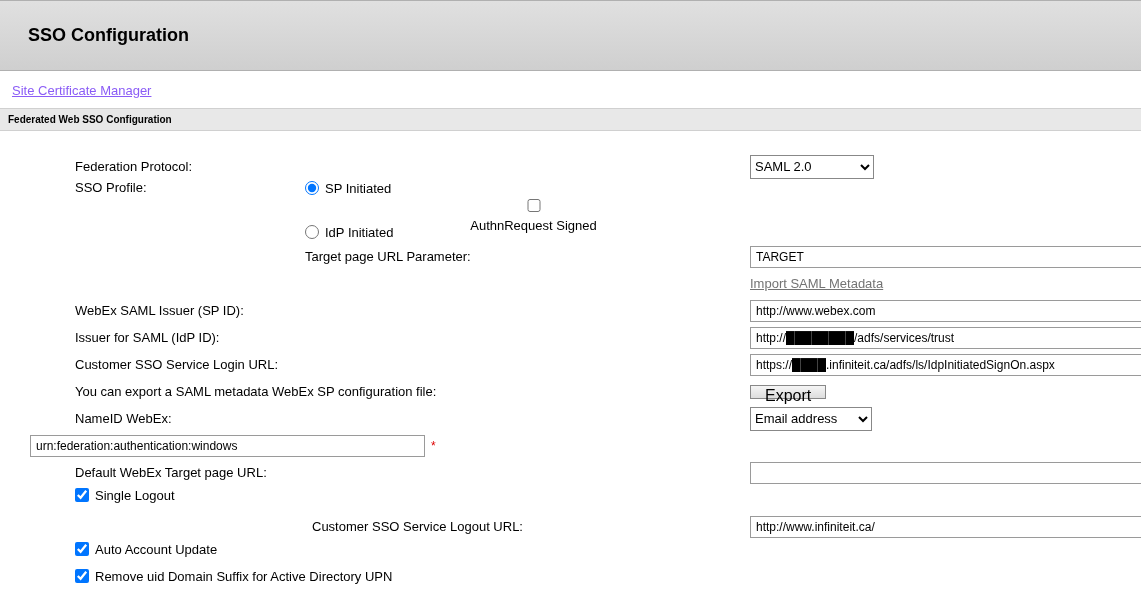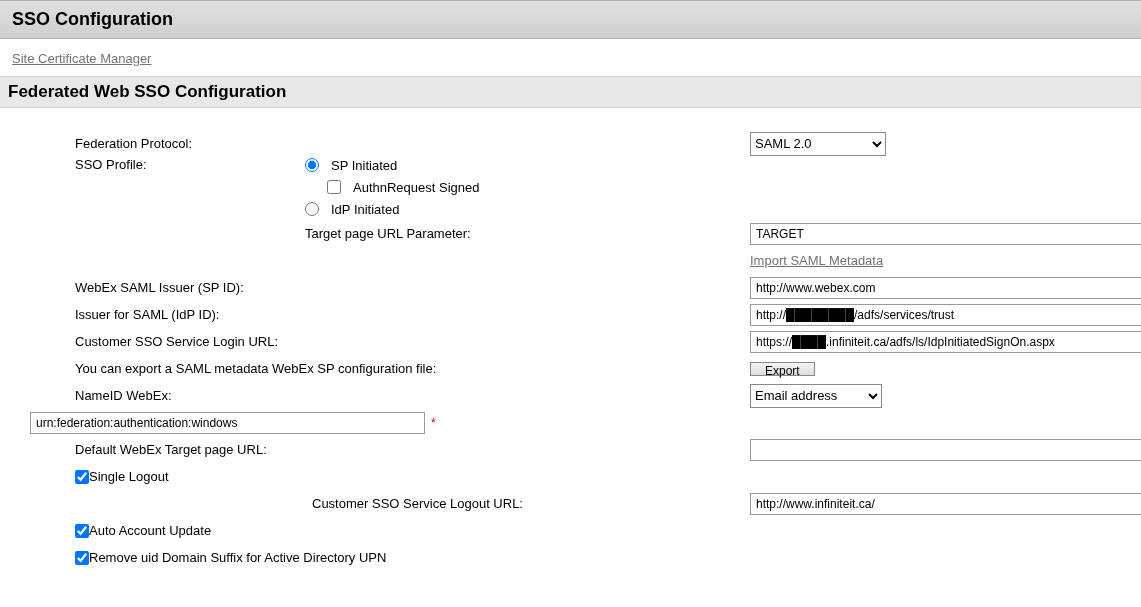--- a/index.html
+++ b/index.html
@@ -11,39 +11,39 @@
     background: #fff;
     width: 1141px;
   }
   .title-bar {
     background: linear-gradient(#e0e0e0,#cfcfcf);
     border-top: 1px solid #b0b0b0;
     border-bottom: 1px solid #b0b0b0;
     padding: 8px 12px;
   }
   .title-bar h1 {
-    margin: 0;
+    margin: 16px;
     font-size: 18px;
     font-weight: bold;
   }
   .link-row {
     padding: 12px 12px 10px 12px;
   }
   .link-row a {
-    color: #737373;
+    color: #8b5cf6;
     text-decoration: underline;
     font-size: 13px;
   }
   .section-bar {
     background: #e8e8e8;
     border-top: 1px solid #d0d0d0;
     border-bottom: 1px solid #d0d0d0;
     padding: 5px 8px;
     font-weight: bold;
-    font-size: 17px;
+    font-size: 10px;
   }
   .form-area {
     padding: 22px 8px 8px 30px;
   }
   .row {
     display: flex;
     align-items: center;
     min-height: 27px;
     margin-bottom: 0px;
   }
@@ -74,49 +74,49 @@
     padding: 1px 5px;
     font-size: 12px;
     font-family: Arial, Helvetica, sans-serif;
   }
   select {
     height: 24px;
     border: 1px solid #888;
     font-size: 13px;
     background: #fff;
   }
-  select.proto { width: 136px; }
-  select.nid { width: 132px; }
+  select.proto { width: 124px; }
+  select.nid { width: 122px; }
   button.export {
     height: 14px;
     padding: 1px 14px;
     border: 1px solid #888;
     background: linear-gradient(#f5f5f5,#ddd);
-    font-size: 12px;
+    font-size: 16px;
     cursor: pointer;
   }
   .radio-block {
     padding-left: 230px;
   }
   .radio-block .rl {
     display: flex;
     align-items: center;
     height: 22px;
-    gap: 12px;
-  }
-  .radio-block .rl.indent { padding-left: 22px; }
+    gap: 6px;
+  }
+  .radio-block .rl.indent { padding-left: 22px; flex-direction: column; }
   .inline-link {
     color: #737373;
     text-decoration: underline;
     font-size: 13px;
   }
   .cb-row {
     display: flex;
-    align-items: center;
-    gap: 0;
+    align-items: flex-start;
+    gap: 6px;
     height: 24px;
   }
   .sub-indent { padding-left: 20px; text-align: center; }
   input[type=checkbox], input[type=radio] {
     margin: 0;
     width: 14px;
     height: 14px;
   }
 </style>
 </head>

